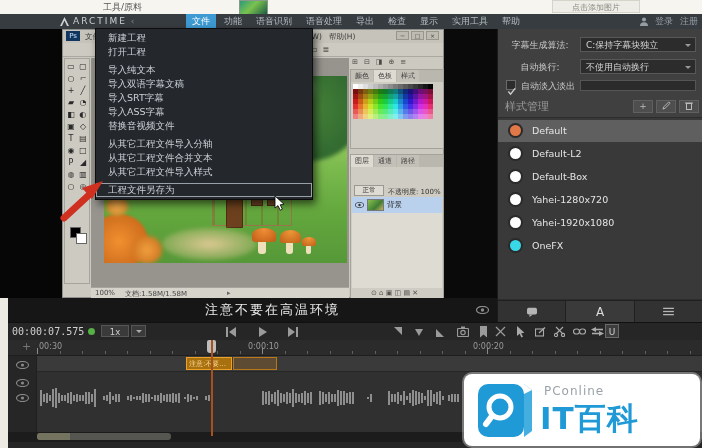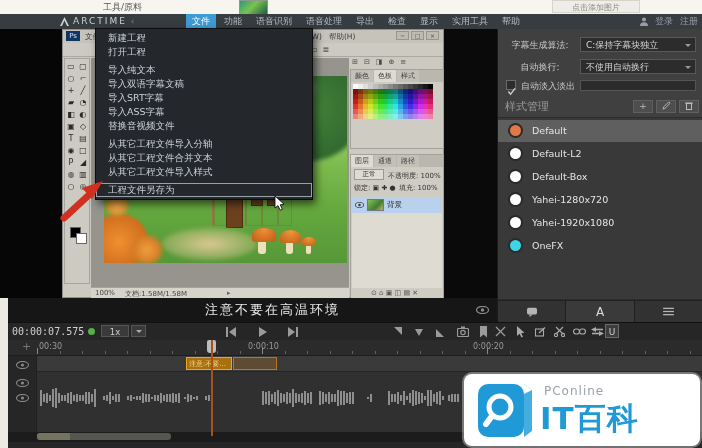--- a/index.html
+++ b/index.html
@@ -45,21 +45,21 @@
   .statusbar{left:28px;top:257px;width:258px;height:11px;background:#d6d3ca;border-top:1px solid #a5a59e;
     font-size:7px;color:#444;box-sizing:border-box;}
   .statusbar span{position:absolute;top:1px;}
   
   .pspanels{left:287px;top:28px;width:94px;height:241px;}
   .panelbox{position:absolute;background:#cfccc3;border:1px solid #a3a39c;box-sizing:border-box;}
   .ptabs{display:flex;gap:1px;font-size:7px;color:#3c3c3c;background:#bab7ae;}
   .ptab{padding:1px 4px;background:#c3c0b7;}
   .ptab.on{background:#dedbd2;}
   .swgrid{display:grid;grid-template-columns:repeat(16,5px);grid-auto-rows:5px;padding:2px;}
-  .lrow{position:absolute;font-size:7px;color:#333;white-space:nowrap;}
+  .lrow{position:absolute;font-size:7px;color:#333;white-space:nowrap;margin-top:16px;}
   .blendbox{display:inline-block;width:28px;height:9px;background:#dedbd2;border:1px solid #9a9a94;
     font-size:6.5px;text-align:center;line-height:9px;vertical-align:middle;}
   .layer-row{position:absolute;left:1px;right:1px;height:16px;background:#b9d1ec;display:flex;align-items:center;gap:3px;padding-left:3px;}
   .layer-thumb{width:15px;height:10px;border:1px solid #777;
     background:linear-gradient(135deg,#8cc050,#3f7e34 60%,#c8b060);}
   
   .filemenu{left:95px;top:28px;width:216px;background:#24272c;border:1px solid #0d0d0d;
     box-shadow:3px 4px 8px rgba(0,0,0,.6);z-index:5;padding:2px 0;}
   .fm-item{height:14px;line-height:14px;font-size:9.5px;color:#ccd2d8;padding-left:12px;white-space:nowrap;}
   .fm-item.boxed{outline:1px solid #98a0a8;outline-offset:-1px;}

